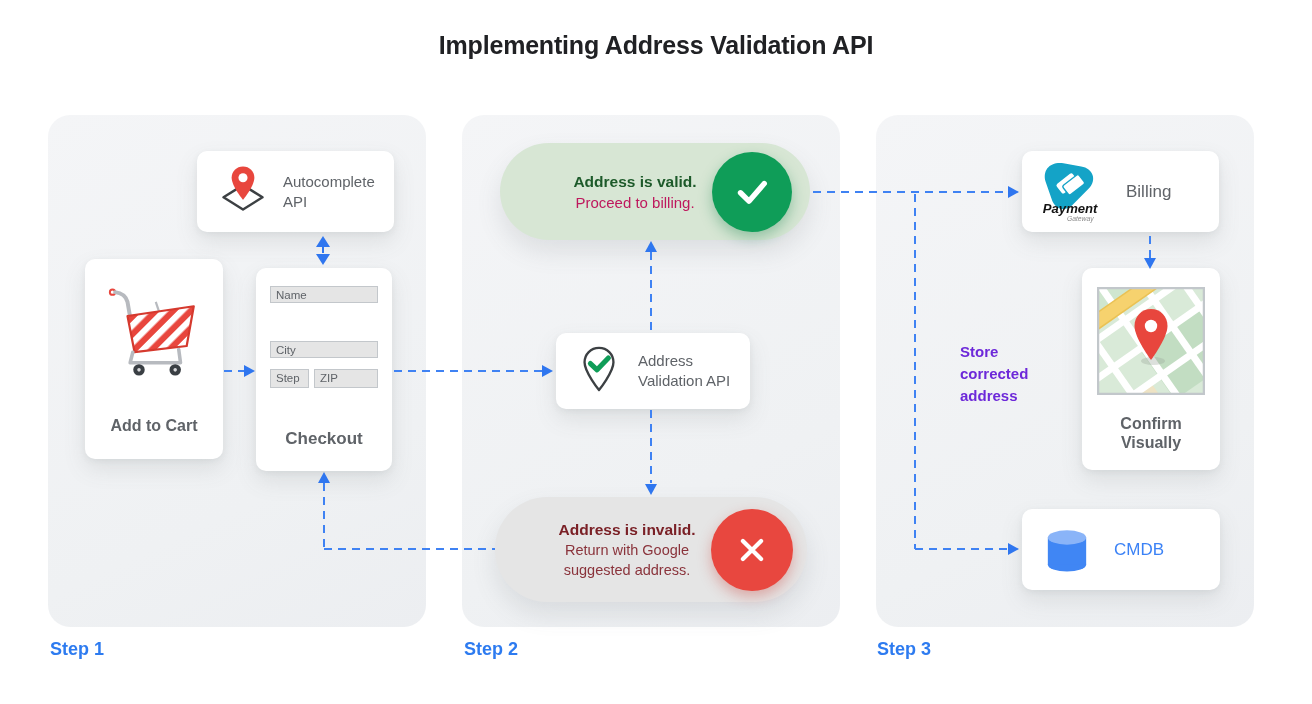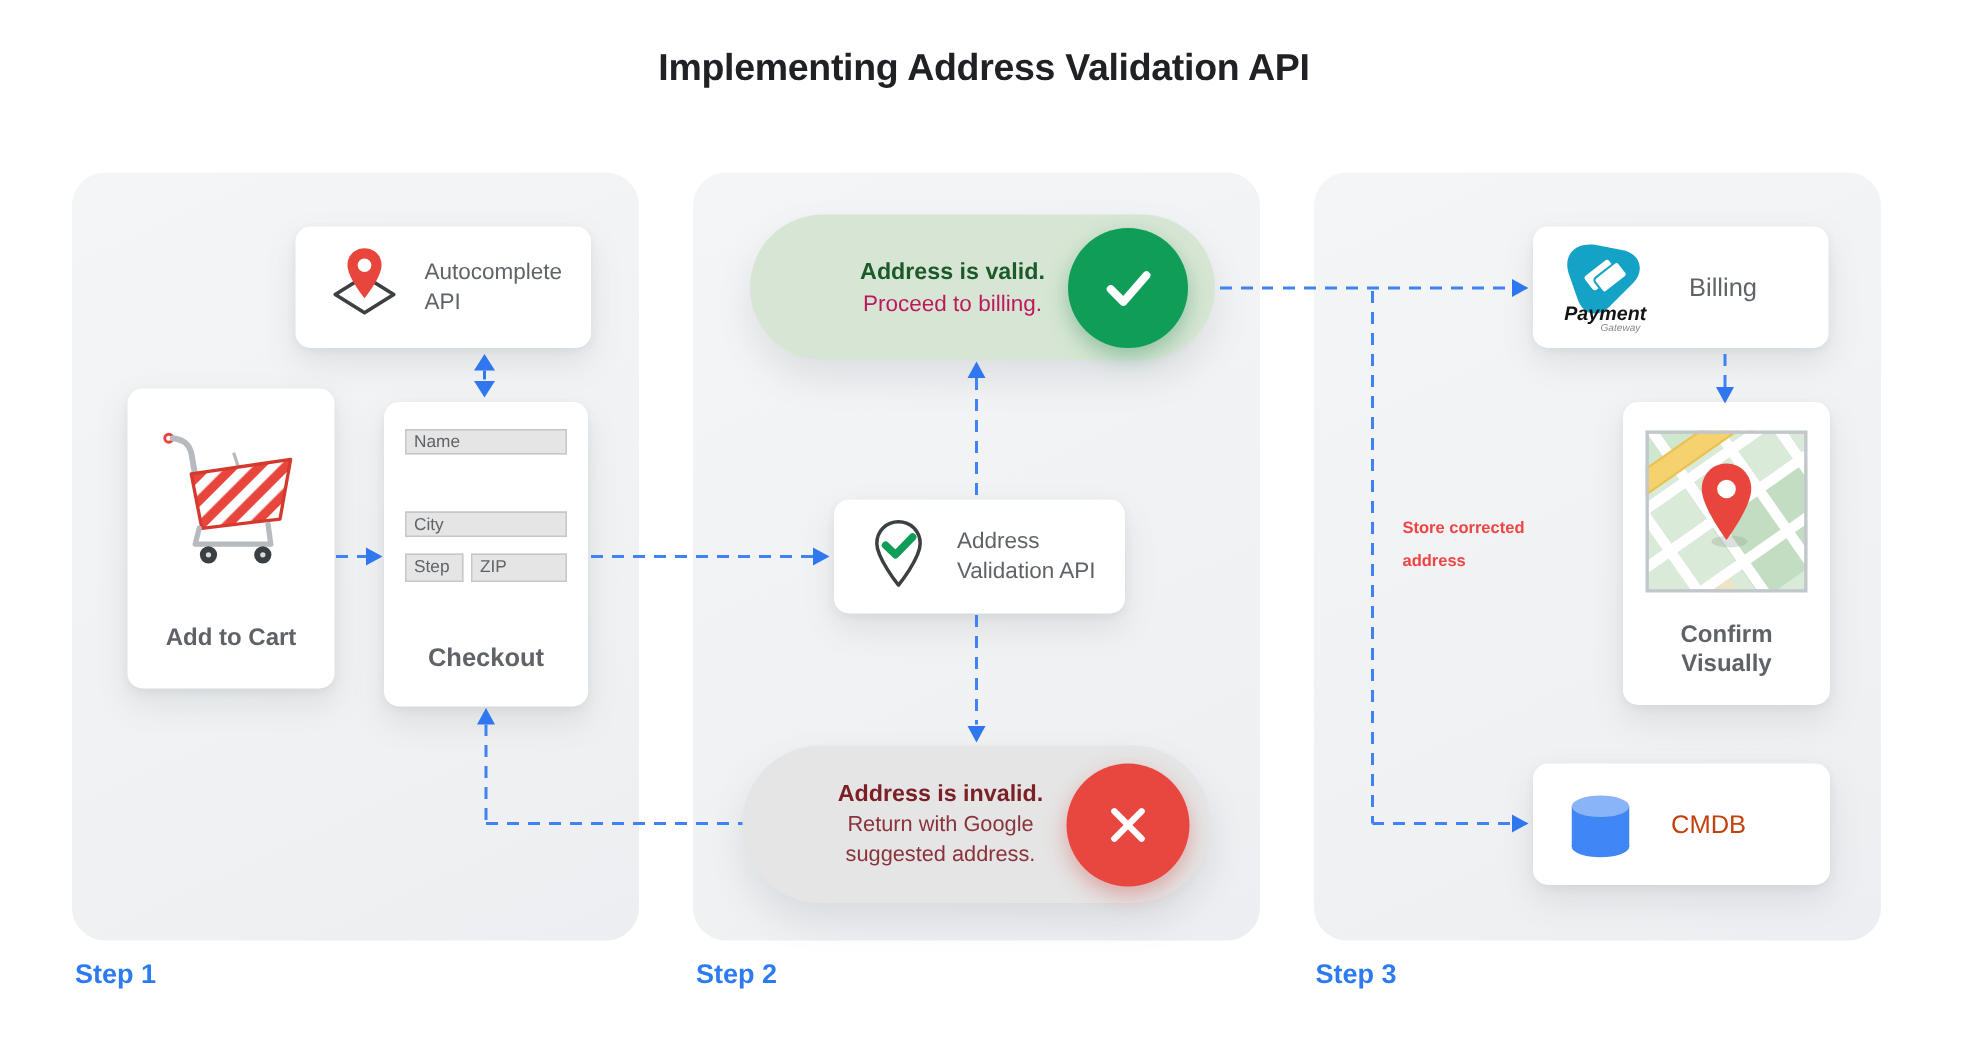--- a/index.html
+++ b/index.html
@@ -61,24 +61,24 @@
 
   
   #billing-card { left:1022px; top:151px; width:197px; height:81px; display:flex; align-items:center; padding-left:16px; }
   #billing-card .lbl { margin-left:22px; font-size:17px; color:#5f6368; }
 
   #confirm-card { left:1082px; top:268px; width:138px; height:202px; }
   #confirm-card svg { position:absolute; left:15px; top:19px; }
   #confirm-card .node-label { bottom:18px; line-height:19px; padding:0 26px; }
 
   #cmdb-card { left:1022px; top:509px; width:198px; height:81px; display:flex; align-items:center; padding-left:22px; }
-  #cmdb-card .lbl { margin-left:24px; font-size:17px; color:#c2410c; }
-
-  #store-note { position:absolute; left:935px; top:341px; width:110px;
-    font-size:11px; font-weight:700; color:#ef4444; line-height:22px; }
+  #cmdb-card .lbl { margin-left:24px; font-size:17px; color:#3b82f6; }
+
+  #store-note { position:absolute; left:960px; top:341px; width:110px;
+    font-size:15px; font-weight:700; color:#6d28d9; line-height:22px; }
 
   
   .dash-h { position:absolute; height:2px;
     background:repeating-linear-gradient(90deg,#3f82f3 0 8px,transparent 8px 14px); }
   .dash-v { position:absolute; width:2px;
     background:repeating-linear-gradient(180deg,#3f82f3 0 8px,transparent 8px 14px); }
   .arr { position:absolute; width:0; height:0; }
   .arr-right { border-top:6px solid transparent; border-bottom:6px solid transparent; border-left:11px solid #2f76ef; }
   .arr-up    { border-left:6px solid transparent; border-right:6px solid transparent; border-bottom:11px solid #2f76ef; }
   .arr-down  { border-left:6px solid transparent; border-right:6px solid transparent; border-top:11px solid #2f76ef; }

